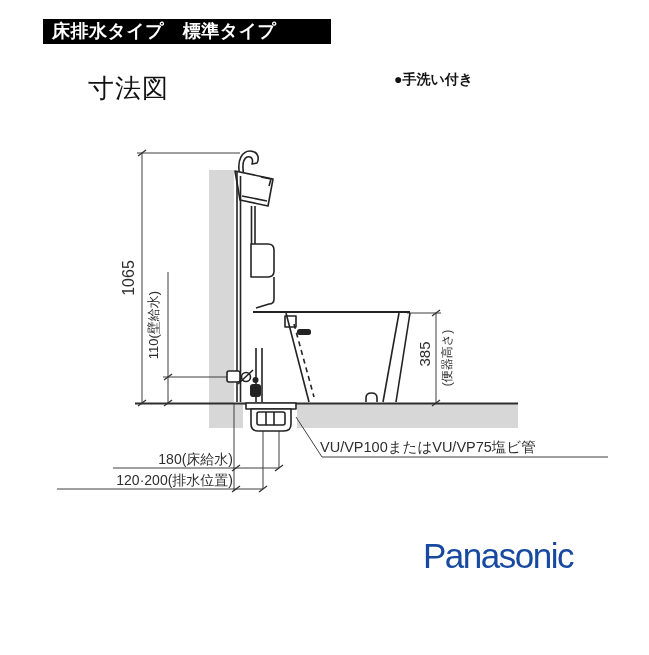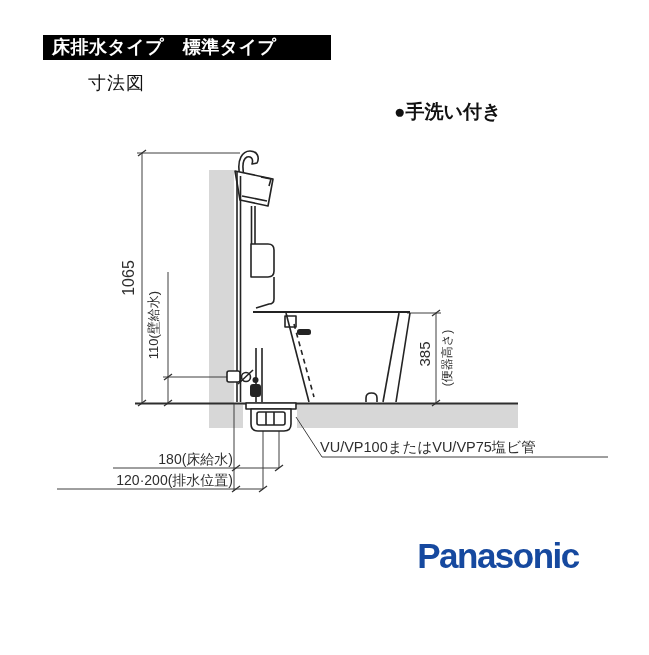--- a/index.html
+++ b/index.html
@@ -1,30 +1,30 @@
 <!DOCTYPE html>
 <html><head>
 <meta charset="utf-8">
 <style>
   html,body{margin:0;padding:0;background:#fff;}
   body{width:649px;height:655px;position:relative;overflow:hidden;
        font-family:"Liberation Sans",sans-serif;color:#1a1a1a;}
   .page{position:absolute;inset:0;background:#ffffff;}
 
-  .type-banner{position:absolute;left:43px;top:35px;width:288px;height:25px;
+  .type-banner{position:absolute;left:43px;top:19px;width:288px;height:25px;
        background:#000;color:#fff;font-size:18px;font-weight:bold;
        line-height:25px;padding-left:9px;box-sizing:border-box;letter-spacing:.5px;}
-  .title-left{position:absolute;left:88px;top:71px;font-size:18px;color:#111;letter-spacing:1px;}
-  .title-right{position:absolute;left:394px;top:71px;font-size:19px;font-weight:bold;color:#111;margin-top:28px;}
+  .title-left{position:absolute;left:88px;top:71px;font-size:26px;color:#111;letter-spacing:1px;}
+  .title-right{position:absolute;left:394px;top:71px;font-size:14px;font-weight:bold;color:#111;}
 
   svg.drawing{position:absolute;left:0;top:0;}
   .dimtext{fill:#2e2e2e;font-family:"Liberation Sans",sans-serif;}
 
   .brand{position:absolute;left:383px;top:536px;width:230px;
-       font-size:35px;font-weight:bold;letter-spacing:-1.5px;color:#16499f;text-align:center;}
+       font-size:35px;font-weight:normal;letter-spacing:-1.5px;color:#16499f;text-align:center;}
   .model{position:absolute;left:37px;top:575px;font-size:23px;color:#222;letter-spacing:.5px;}
 </style>
 </head>
 <body>
 
 <div class="page">
 
   <div class="type-banner">床排水タイプ　標準タイプ</div>
 
   <div class="title-left">寸法図</div>

